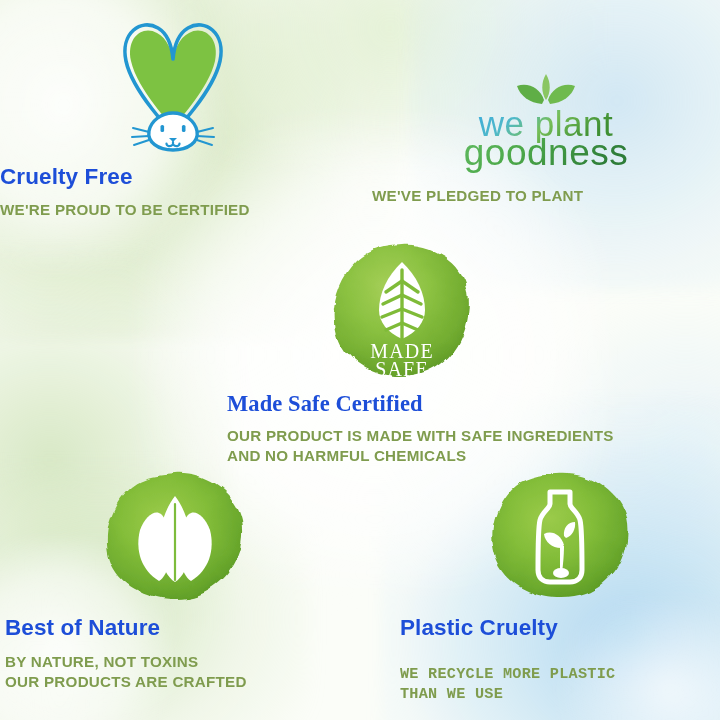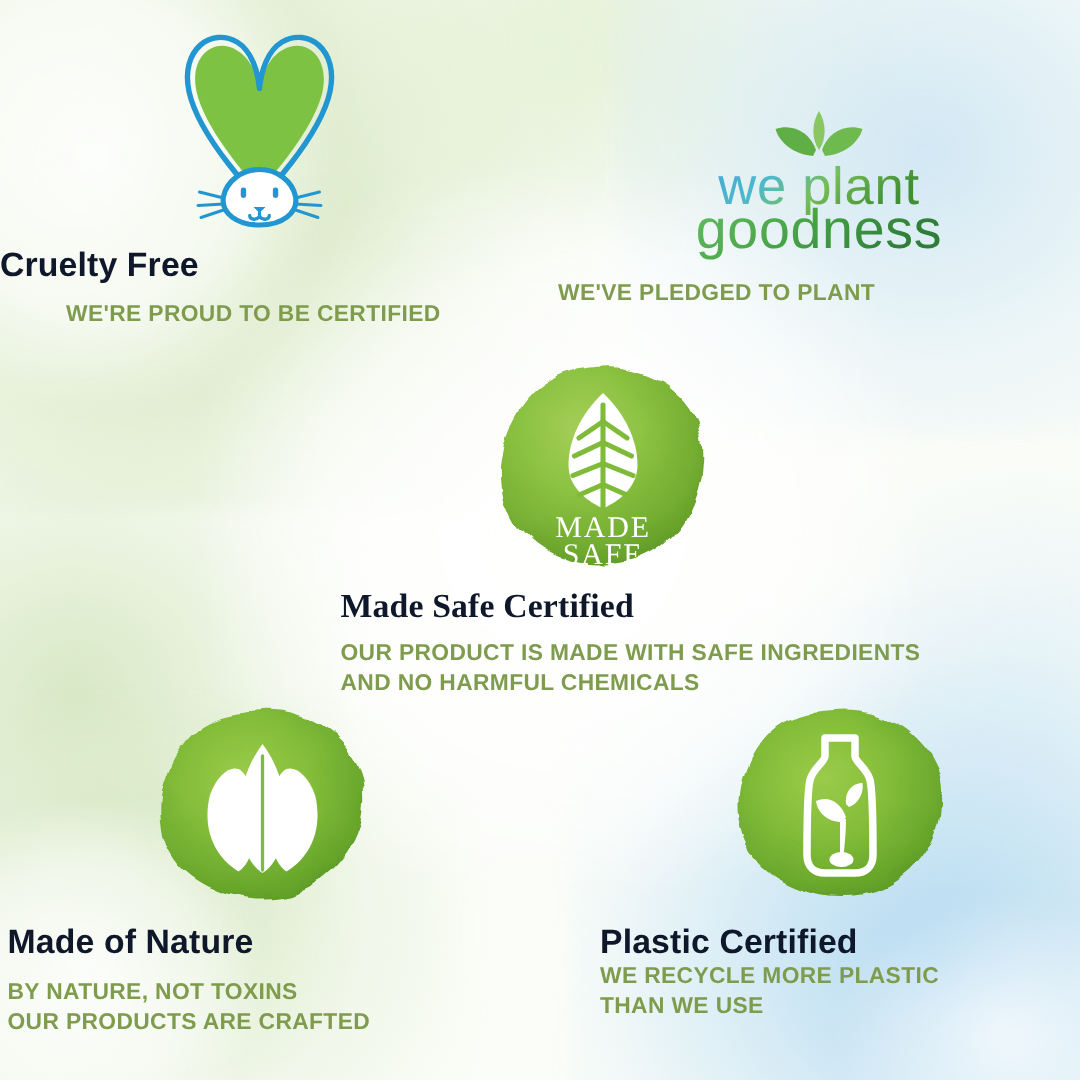--- a/index.html
+++ b/index.html
@@ -70,41 +70,41 @@
   }
   .w-center{
     left:140px;top:120px;width:470px;height:470px;
     background:radial-gradient(ellipse at 50% 50%, rgba(255,255,255,.90) 0%, rgba(255,255,255,.60) 50%, rgba(255,255,255,0) 78%);
     filter:blur(12px);
   }
 
   
   .block{position:absolute;text-align:left;}
   .title{
-    color:#0f172a;
+    color:#1d4ed8;
     font-size:22.5px;
     font-weight:bold;
     letter-spacing:.1px;
     line-height:1.1;
     white-space:nowrap;
   }
   .desc{
     color:#7f9c4e;
     font-size:15.2px;
     font-weight:bold;
     letter-spacing:.25px;
     line-height:1.30;
     white-space:nowrap;
   }
 
   
   #cf-block{left:0;top:12px;width:346px;}
   #cf-icon{height:145px;display:flex;align-items:center;justify-content:center;}
   #cf-block .title{margin-top:8px;}
-  #cf-block .desc{margin-top:10px;padding-left:44px;}
+  #cf-block .desc{margin-top:10px;}
 
   
   #wpg-block{left:372px;top:58px;width:348px;}
   #wpg-logo{height:112px;display:flex;align-items:center;justify-content:center;}
   #wpg-block .desc{margin-top:16px;}
 
   
   #ms-block{left:185px;top:240px;width:350px;margin-left:42px;}
   #ms-badge{height:142px;display:flex;align-items:center;justify-content:center;}
   #ms-block .title{margin-top:10px;font-family:Liberation Serif, serif;}
@@ -113,21 +113,21 @@
   
   #bon-block{left:5px;top:470px;width:340px;}
   #bon-badge{height:132px;display:flex;align-items:center;justify-content:center;}
   #bon-block .title{margin-top:14px;}
   #bon-block .desc{margin-top:11px;}
 
   
   #pp-block{left:400px;top:470px;width:320px;}
   #pp-badge{height:132px;display:flex;align-items:center;justify-content:center;}
   #pp-block .title{margin-top:14px;}
-  #pp-block .desc{margin-top:0;}
+  #pp-block .desc{margin-top:24px;font-family:Liberation Mono, monospace;}
 
   svg{display:block;overflow:visible;}
 </style>
 </head>
 <body>
 
 <div id="poster">
 
   <div class="wash w-tl"></div>
   <div class="wash w-tl2"></div>
@@ -271,21 +271,21 @@
           <path d="M56 111 C38 100 32 80 37 60 C42 46 52 39 58 44 C66 51 68 74 66 92 C65 100 61 108 56 111 Z"></path>
 
           <path d="M88 111 C106 100 112 80 107 60 C102 46 92 39 86 44 C78 51 76 74 78 92 C79 100 83 108 88 111 Z"></path>
 
           <path d="M72 26 C60 42 55 62 57 82 C58 96 65 108 72 112 C79 108 86 96 87 82 C89 62 84 42 72 26 Z"></path>
         </g>
 
         <line x1="72" y1="34" x2="72" y2="110" stroke="#7DBC3C" stroke-width="2.2" stroke-linecap="round"></line>
       </svg>
     </div>
-    <div class="title">Made of Nature</div>
+    <div class="title">Best of Nature</div>
     <div class="desc">
       <div>BY NATURE, NOT TOXINS</div>
       <div>OUR PRODUCTS ARE CRAFTED</div>
     </div>
   </div>
 
   <div class="block" id="pp-block">
     <div id="pp-badge">
       <svg width="144" height="132" viewBox="0 0 144 132">
         <g filter="url(#blobRough3)">
@@ -295,20 +295,20 @@
         <path d="M62 22 L82 22 L82 34 C82 38 90 42 92 50 C94 58 94 92 94 100 C94 108 89 112 82 112 L62 112 C55 112 50 108 50 100 C50 92 50 58 52 50 C54 42 62 38 62 34 Z" fill="none" stroke="#ffffff" stroke-width="5" stroke-linejoin="round"></path>
 
         <g fill="#ffffff">
           <path d="M72 100 C72 100 72 82 72 76 L76 76 C76 84 75 96 74 102 Z"></path>
           <path d="M73 78 C64 78 57 72 56 64 C64 60 73 65 76 75 Z"></path>
           <path d="M78 68 C84 66 88 59 87 52 C80 52 75 58 76 66 Z"></path>
           <ellipse cx="73" cy="103" rx="8" ry="5"></ellipse>
         </g>
       </svg>
     </div>
-    <div class="title">Plastic Certified</div>
+    <div class="title">Plastic Cruelty</div>
     <div class="desc">
       <div>WE RECYCLE MORE PLASTIC</div>
       <div>THAN WE USE</div>
     </div>
   </div>
 
 </div>
 
 </body></html>

